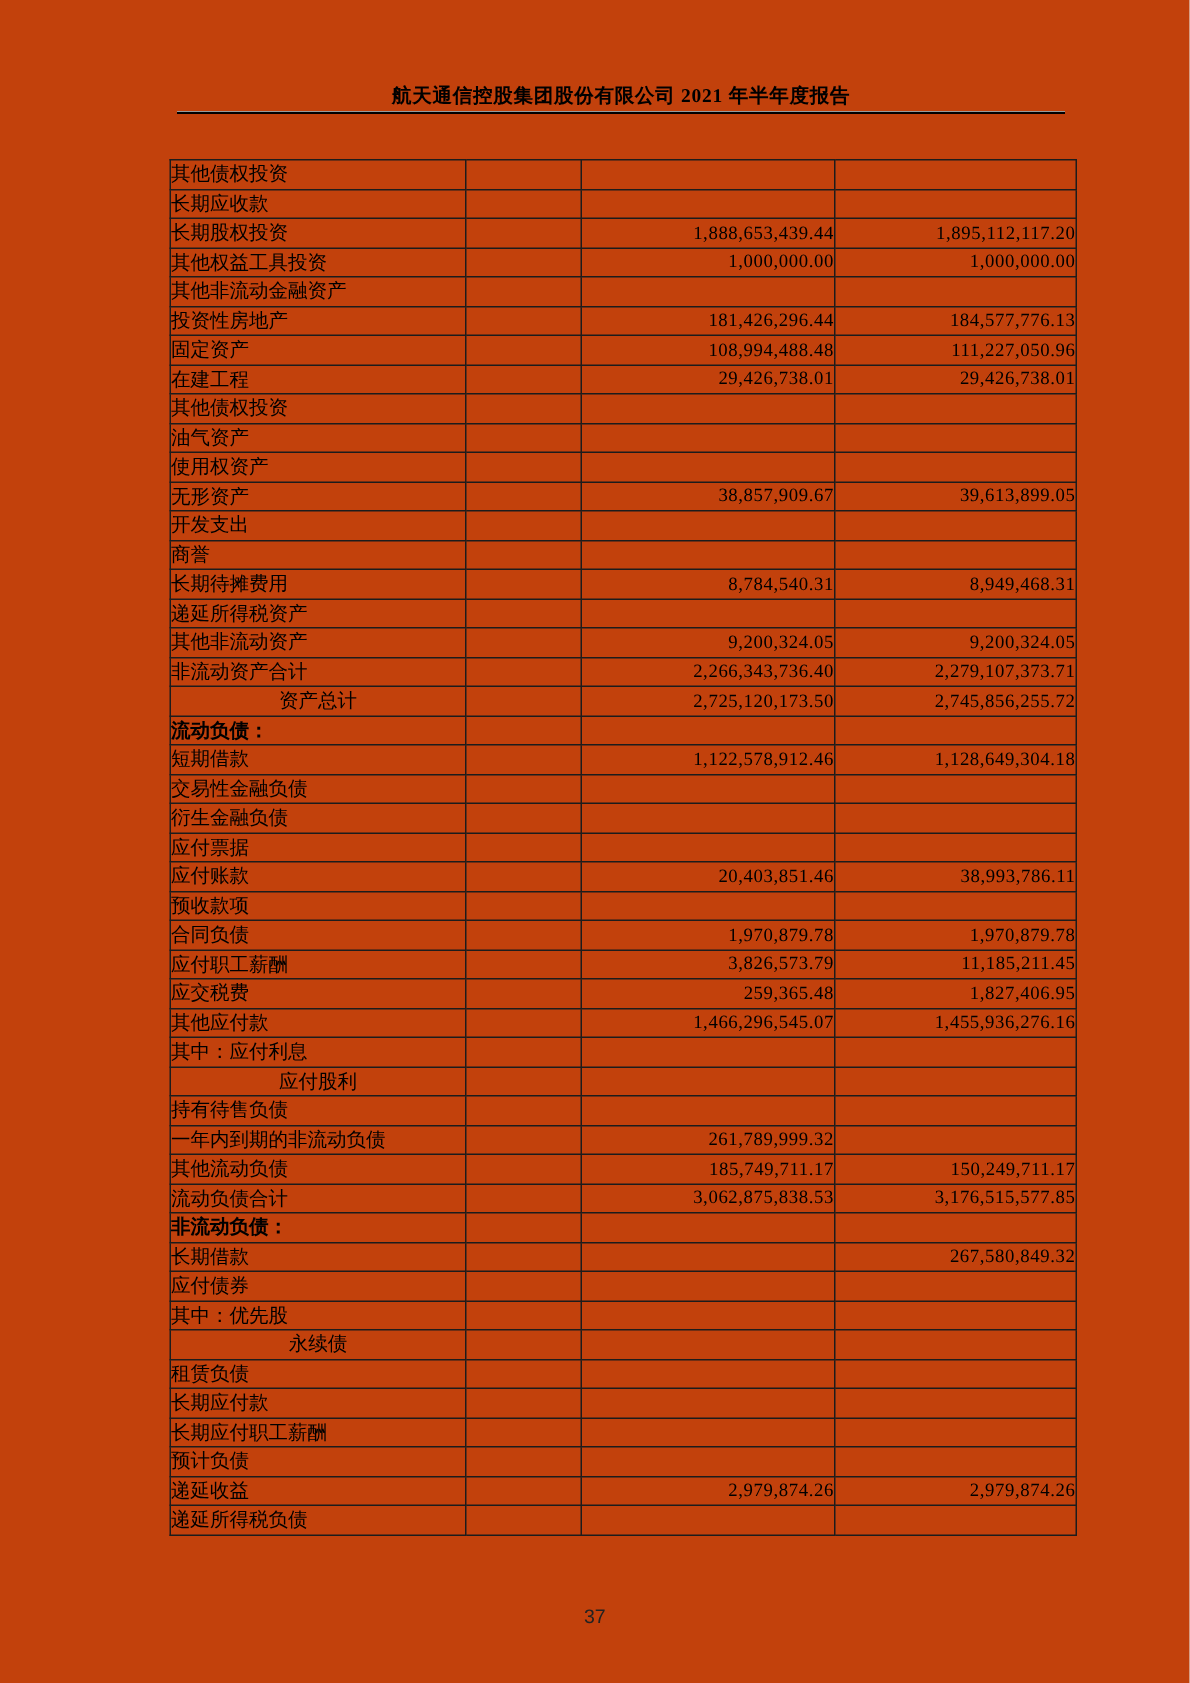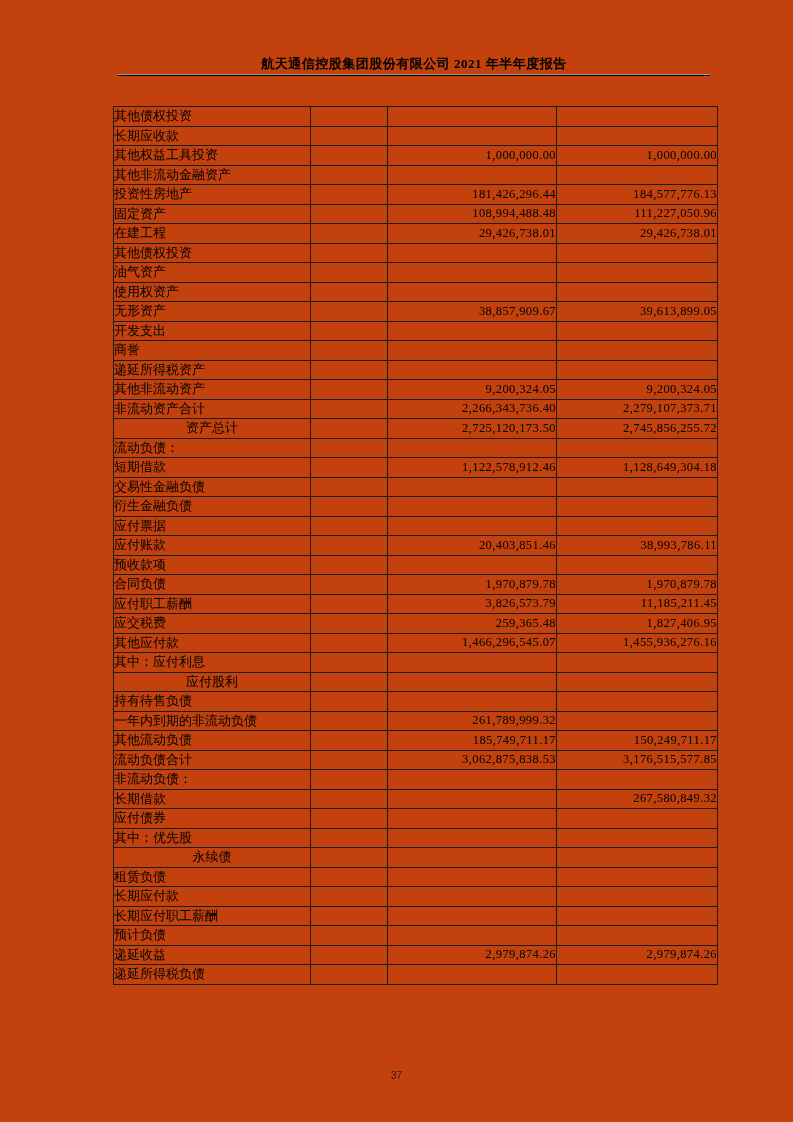--- a/index.html
+++ b/index.html
@@ -58,28 +58,28 @@
   .c-num {
     text-align: right;
     padding-right: 6px;
     letter-spacing: 0.4px;
     font-size: 12.5px;
   }
   .ind0 { padding-left: 5px; }
   .ind1 { padding-left: 15px; }
   .ind2 { padding-left: 34px; }
   .ind3 { padding-left: 50px; text-align: center; }
-  .bold { font-weight: normal; margin-top: 48px; }
+  .bold { font-weight: bold; margin-top: 48px; }
   .footer {
     position: absolute;
     top: 1070px;
     left: 0;
     width: 793px;
     text-align: center;
-    font-size: 10px;
+    font-size: 13px;
     font-family: "Liberation Sans", "DejaVu Sans", sans-serif;
     color: #222;
   }
 </style>
 </head>
 <body>
 
 <div class="page">
 
   <div class="header-title">航天通信控股集团股份有限公司 2021 年半年度报告</div>
@@ -100,20 +100,26 @@
           <td class="c-num"></td>
           <td class="c-num"></td>
         </tr>
         <tr>
           <td class="c-label ind1">长期应收款</td>
           <td class="c-note"></td>
           <td class="c-num"></td>
           <td class="c-num"></td>
         </tr>
         <tr>
+          <td class="c-label ind1">长期股权投资</td>
+          <td class="c-note"></td>
+          <td class="c-num">1,888,653,439.44</td>
+          <td class="c-num">1,895,112,117.20</td>
+        </tr>
+        <tr>
           <td class="c-label ind1">其他权益工具投资</td>
           <td class="c-note"></td>
           <td class="c-num">1,000,000.00</td>
           <td class="c-num">1,000,000.00</td>
         </tr>
         <tr>
           <td class="c-label ind1">其他非流动金融资产</td>
           <td class="c-note"></td>
           <td class="c-num"></td>
           <td class="c-num"></td>
@@ -166,20 +172,26 @@
           <td class="c-num"></td>
           <td class="c-num"></td>
         </tr>
         <tr>
           <td class="c-label ind1">商誉</td>
           <td class="c-note"></td>
           <td class="c-num"></td>
           <td class="c-num"></td>
         </tr>
         <tr>
+          <td class="c-label ind1">长期待摊费用</td>
+          <td class="c-note"></td>
+          <td class="c-num">8,784,540.31</td>
+          <td class="c-num">8,949,468.31</td>
+        </tr>
+        <tr>
           <td class="c-label ind1">递延所得税资产</td>
           <td class="c-note"></td>
           <td class="c-num"></td>
           <td class="c-num"></td>
         </tr>
         <tr>
           <td class="c-label ind1">其他非流动资产</td>
           <td class="c-note"></td>
           <td class="c-num">9,200,324.05</td>
           <td class="c-num">9,200,324.05</td>

